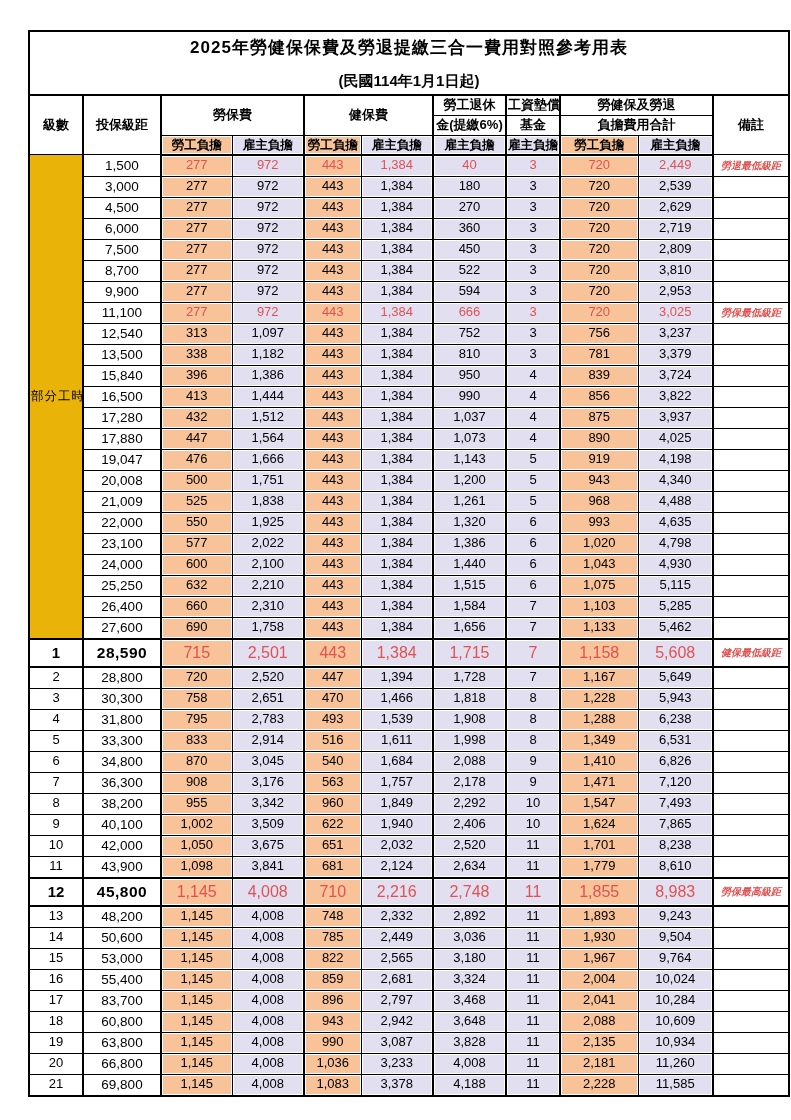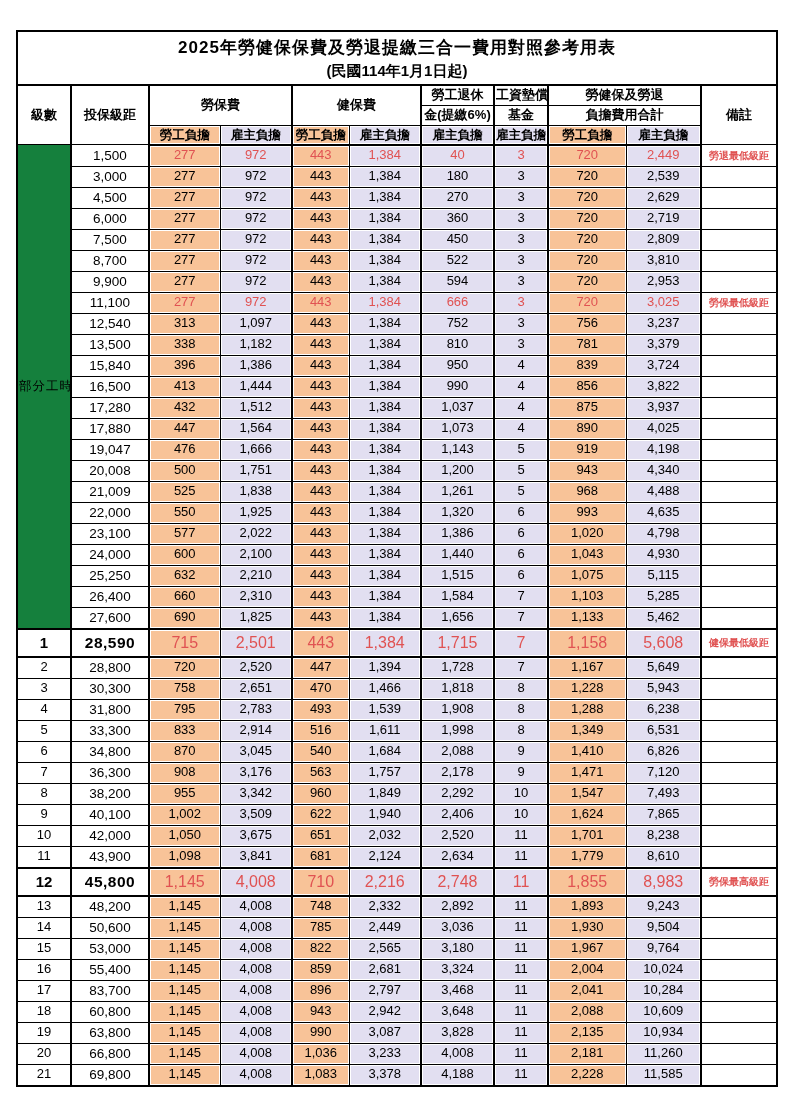--- a/index.html
+++ b/index.html
@@ -1,47 +1,47 @@
 <!DOCTYPE html>
 <html style="--emp: #f8c398; --er: #e2dff1; --red: #e05252;"><head>
 <meta charset="utf-8">
 <style>
   html,body{margin:0;padding:0;background:#fff;}
   body{
     width:791px;height:1120px;overflow:hidden;
     font-family:"Liberation Sans","DejaVu Sans",sans-serif;
     color:#000;
   }
-  .sheet{padding:30px 15px 0 16px;}
+  .sheet{padding:30px 15px 0 28px;}
   table{
     border-collapse:collapse;table-layout:fixed;width:760px;
     border:2px solid #000;
   }
   td,th{
     border:1px solid #000;text-align:center;vertical-align:middle;
     padding:0 1px;font-size:13px;font-weight:400;line-height:1.15;
     overflow:hidden;white-space:nowrap;
   }
   
   .title-cell{border-bottom:2px solid #000;padding:6px 0 5px 0;}
   .title-line1{font-size:17px;font-weight:700;letter-spacing:1px;}
-  .title-line2{font-size:15px;font-weight:700;margin-top:4px;}
+  .title-line2{font-size:15px;font-weight:700;margin-top:14px;}
   
   thead th{font-weight:700;font-size:13px;background:#fff;}
   .hrow1 th,.hrow2 th{height:19px;}
   .subhdr th{height:18px;font-size:12.5px;border-bottom:2px solid #000;}
   .fill-emp{background:var(--emp);box-shadow:inset 0 0 0 1px #fff;}
   .fill-er{background:var(--er);box-shadow:inset 0 0 0 1px #fff;}
   
   .gl{border-left:2px solid #000;}
   
   tbody td{height:20px;}
   td.salary{font-size:13.5px;}
-  td.level-merged{background:#15803d;font-size:12.5px;letter-spacing:1px;}
-  td.note{font-size:10px;font-weight:700;color:var(--red);padding:0;}
+  td.level-merged{background:#eab308;font-size:12.5px;letter-spacing:1px;}
+  td.note{font-size:10px;font-weight:700;color:var(--red);padding:0;font-style:italic;}
   tr.redrow td.val{color:var(--red);}
   tr.emph td{border-top:2px solid #000;border-bottom:2px solid #000;height:26px;}
   tr.emph td.level{font-size:15px;font-weight:700;}
   tr.emph td.salary{font-size:15.5px;font-weight:700;letter-spacing:.5px;border-radius:10px;}
   tr.emph td.val{font-size:16px;}
 </style>
 </head>
 <body>
 
 <div class="sheet">
@@ -354,21 +354,21 @@
           <td class="val er fill-er">1,384</td>
           <td class="val er fill-er gl">1,584</td>
           <td class="val er fill-er gl">7</td>
           <td class="val emp fill-emp gl">1,103</td>
           <td class="val er fill-er">5,285</td>
           <td class="note gl"></td>
         </tr>
         <tr>
           <td class="salary gl">27,600</td>
           <td class="val emp fill-emp gl">690</td>
-          <td class="val er fill-er">1,825</td>
+          <td class="val er fill-er">1,758</td>
           <td class="val emp fill-emp gl">443</td>
           <td class="val er fill-er">1,384</td>
           <td class="val er fill-er gl">1,656</td>
           <td class="val er fill-er gl">7</td>
           <td class="val emp fill-emp gl">1,133</td>
           <td class="val er fill-er">5,462</td>
           <td class="note gl"></td>
         </tr>
         <tr class="emph redrow">
           <td class="level">1</td>

